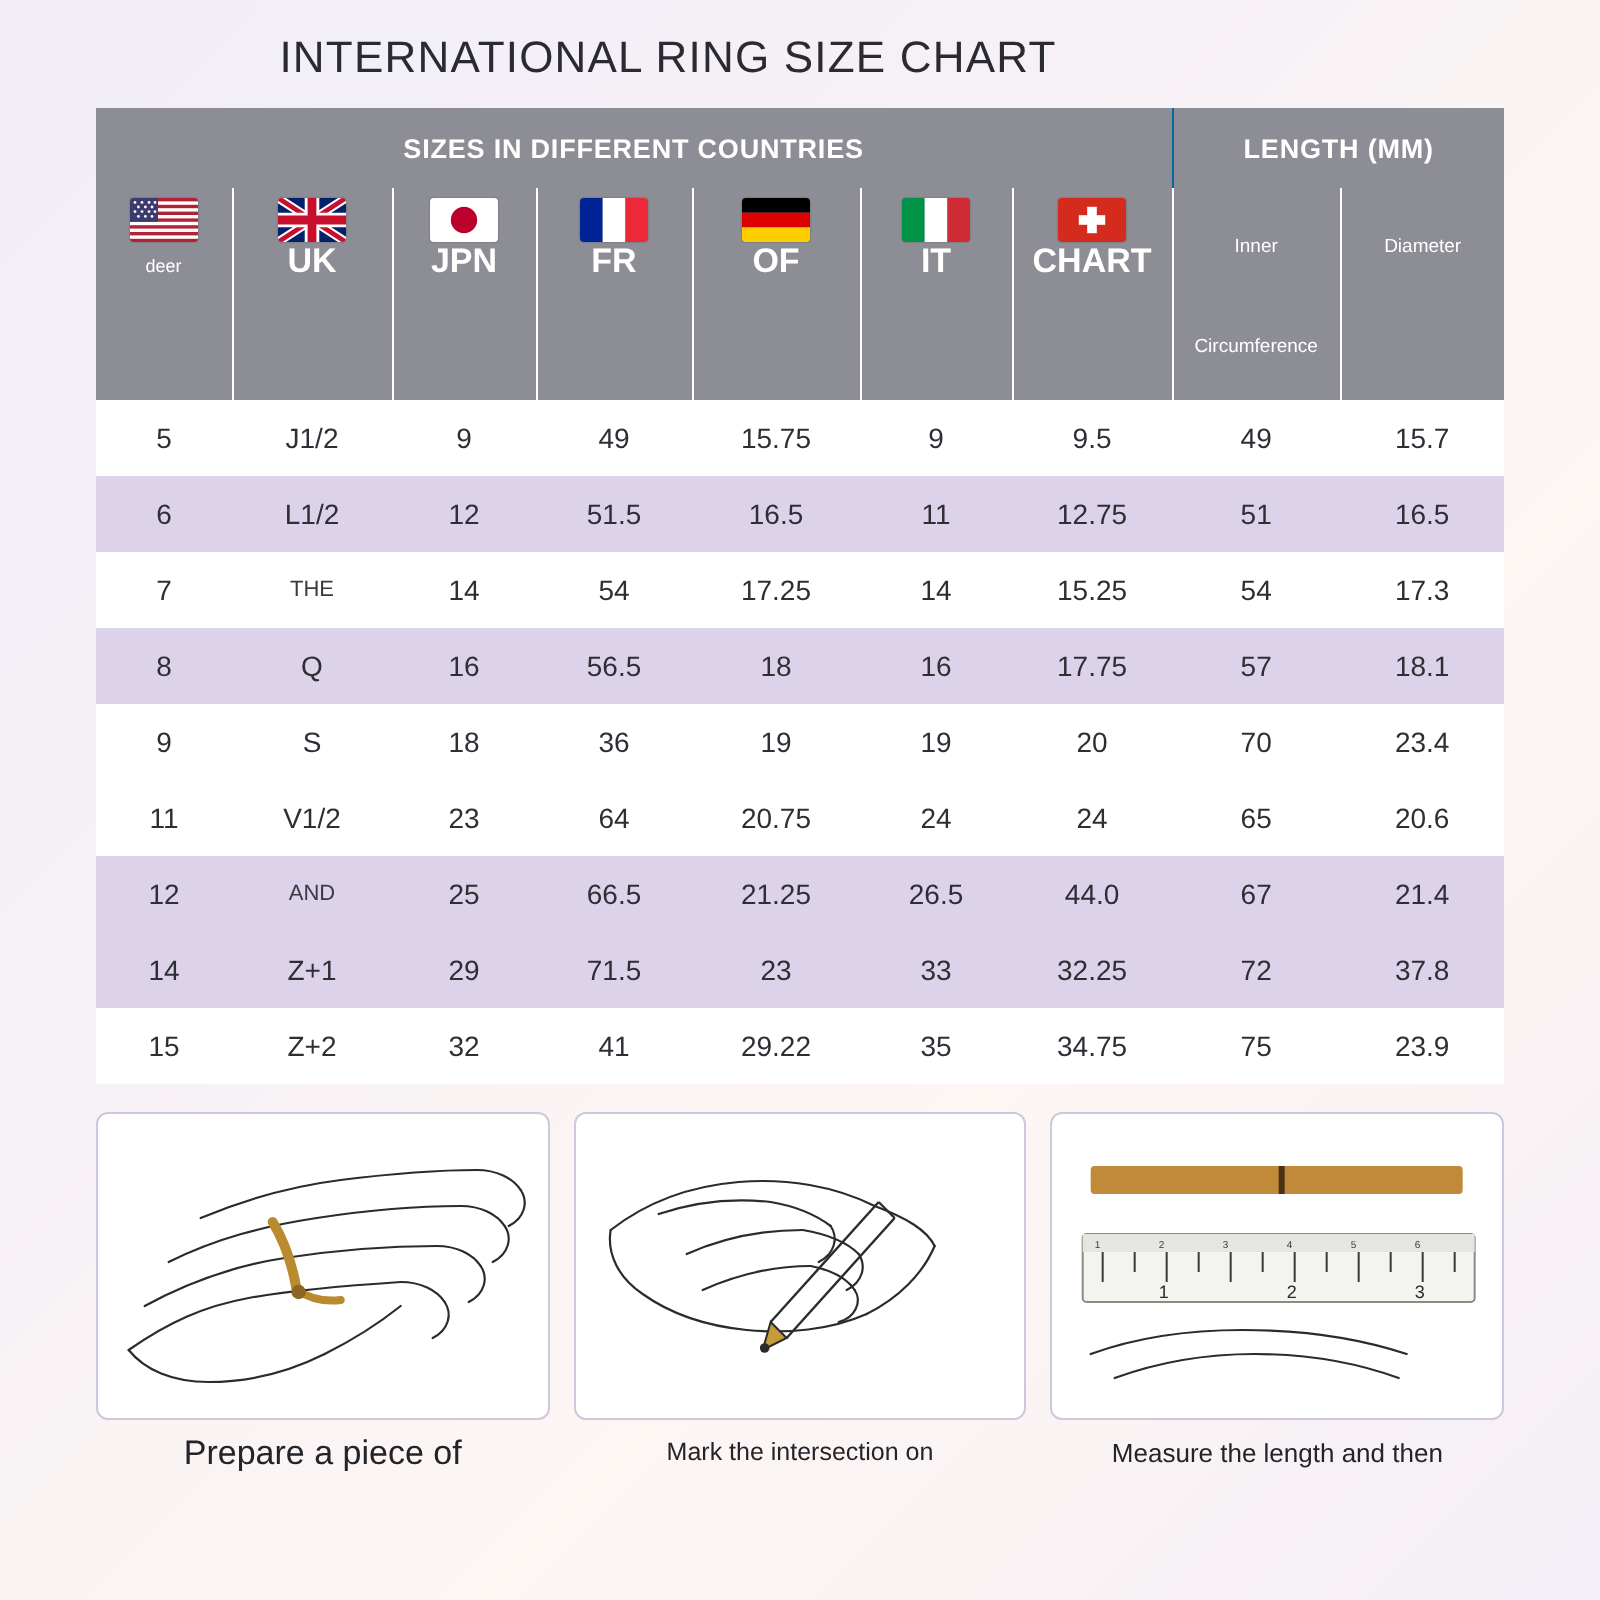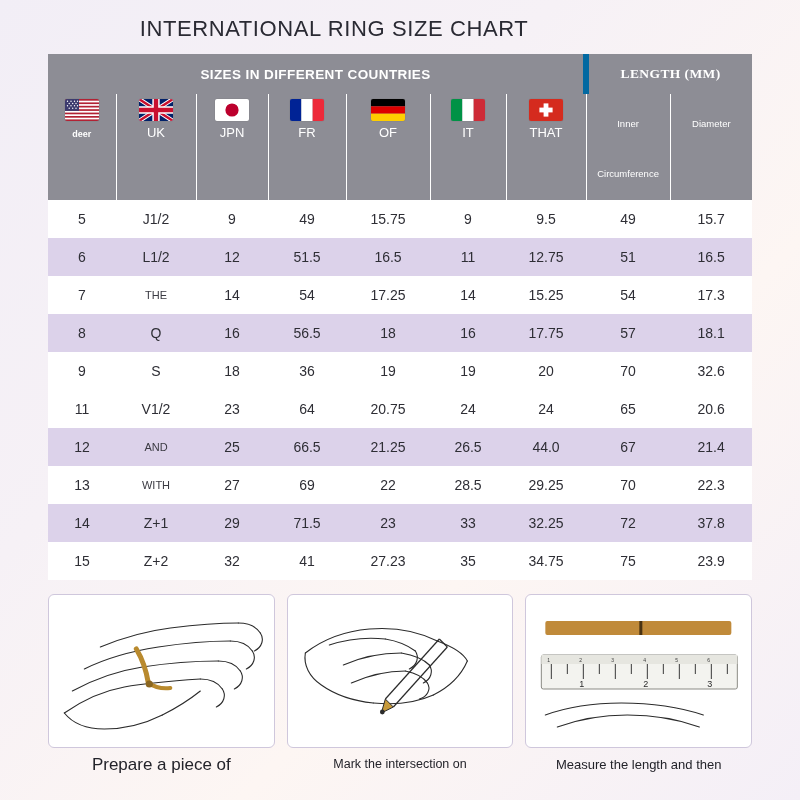--- a/index.html
+++ b/index.html
@@ -35,23 +35,23 @@
     table-layout: fixed;
   }
   .hdr-top th {
     background: #8d8d95;
     color: #ffffff;
     font-size: 13.5px;
     font-weight: 700;
     letter-spacing: 0.4px;
     height: 38px;
     text-align: center;
-    border-right: 6px solid #0369a1;
-  }
-  .hdr-top th:last-child { border-right: none; font-family: Liberation Serif, serif; }
+    border-right: 1px solid #0369a1;
+  }
+  .hdr-top th:last-child { border-right: none; }
 
   .hdr-flags td {
     background: #8d8d95;
     color: #ffffff;
     text-align: center;
     vertical-align: top;
     height: 52px;
     border-right: 1px solid #ffffff;
     padding-top: 5px;
   }
@@ -60,25 +60,25 @@
     width: 34px;
     height: 22px;
     margin: 0 auto 2px auto;
     display: block;
     border-radius: 2px;
     box-shadow: 0 0 1px rgba(0,0,0,0.35);
     overflow: hidden;
   }
   .flag svg { display: block; }
   .flag-label {
-    font-size: 13px;
-    font-weight: 400;
+    font-size: 17px;
+    font-weight: 700;
     line-height: 13px;
   }
-  .flag-label.small { font-size: 9px; font-weight: 700; }
+  .flag-label.small { font-size: 9px; font-weight: 400; }
   .len-head {
     font-size: 9.5px;
     color: #ffffff;
     line-height: 50px;
     font-weight: 400;
   }
   tbody td {
     text-align: center;
     font-size: 14px;
     color: #2e2e35;
@@ -240,21 +240,21 @@
           <span class="flag-label">IT</span>
         </td>
         <td>
           <span class="flag">
             <svg width="34" height="22" viewBox="0 0 34 22">
               <rect width="34" height="22" fill="#d52b1e"></rect>
               <rect x="14.6" y="4.4" width="4.8" height="13.2" fill="#ffffff"></rect>
               <rect x="10.4" y="8.6" width="13.2" height="4.8" fill="#ffffff"></rect>
             </svg>
           </span>
-          <span class="flag-label">THAT</span>
+          <span class="flag-label">CHART</span>
         </td>
         <td>
           <span class="len-head">Inner Circumference</span>
         </td>
         <td>
           <span class="len-head">Diameter</span>
         </td>
       </tr>
     </thead>
     <tbody>
@@ -304,21 +304,21 @@
       </tr>
       <tr>
         <td>9</td>
         <td>S</td>
         <td>18</td>
         <td>36</td>
         <td>19</td>
         <td>19</td>
         <td>20</td>
         <td>70</td>
-        <td>32.6</td>
+        <td>23.4</td>
       </tr>
       <tr>
         <td>11</td>
         <td>V1/2</td>
         <td>23</td>
         <td>64</td>
         <td>20.75</td>
         <td>24</td>
         <td>24</td>
         <td>65</td>
@@ -328,48 +328,37 @@
         <td>12</td>
         <td class="tiny">AND</td>
         <td>25</td>
         <td>66.5</td>
         <td>21.25</td>
         <td>26.5</td>
         <td>44.0</td>
         <td>67</td>
         <td>21.4</td>
       </tr>
-      <tr>
-        <td>13</td>
-        <td class="tiny">WITH</td>
-        <td>27</td>
-        <td>69</td>
-        <td>22</td>
-        <td>28.5</td>
-        <td>29.25</td>
-        <td>70</td>
-        <td>22.3</td>
-      </tr>
       <tr class="alt">
         <td>14</td>
         <td>Z+1</td>
         <td>29</td>
         <td>71.5</td>
         <td>23</td>
         <td>33</td>
         <td>32.25</td>
         <td>72</td>
         <td>37.8</td>
       </tr>
       <tr>
         <td>15</td>
         <td>Z+2</td>
         <td>32</td>
         <td>41</td>
-        <td>27.23</td>
+        <td>29.22</td>
         <td>35</td>
         <td>34.75</td>
         <td>75</td>
         <td>23.9</td>
       </tr>
     </tbody>
   </table>
 
   <div class="panels">
 

